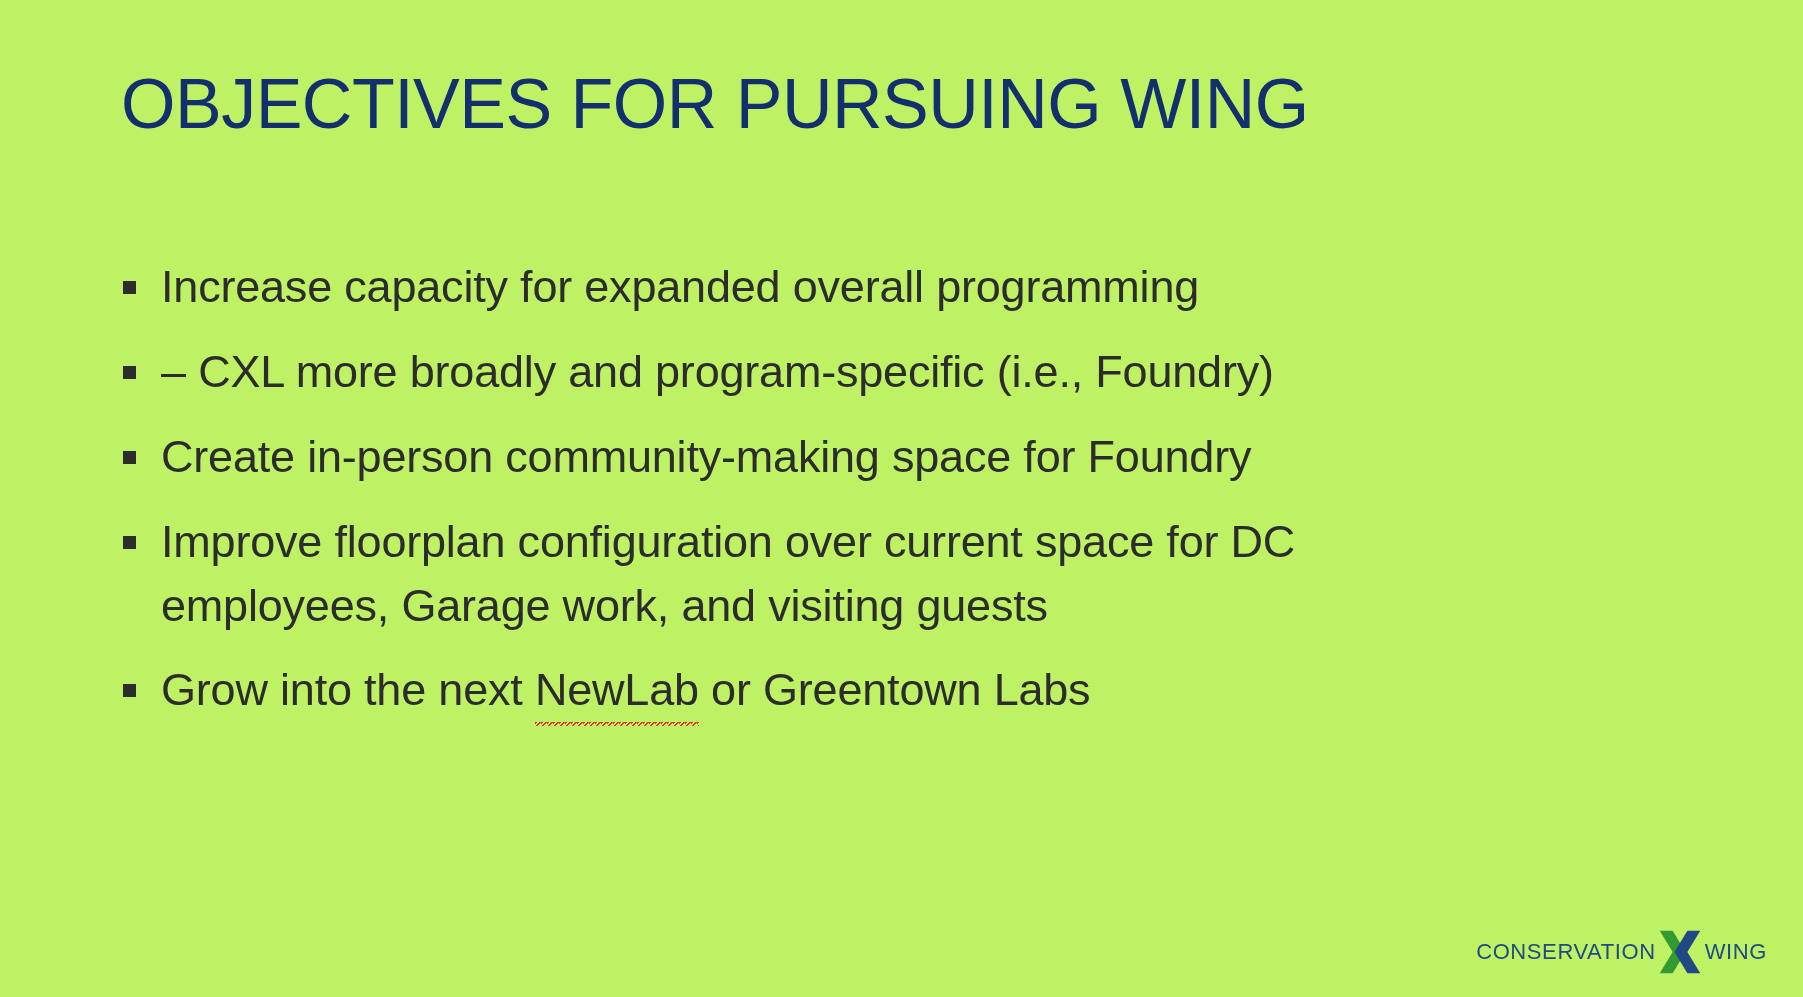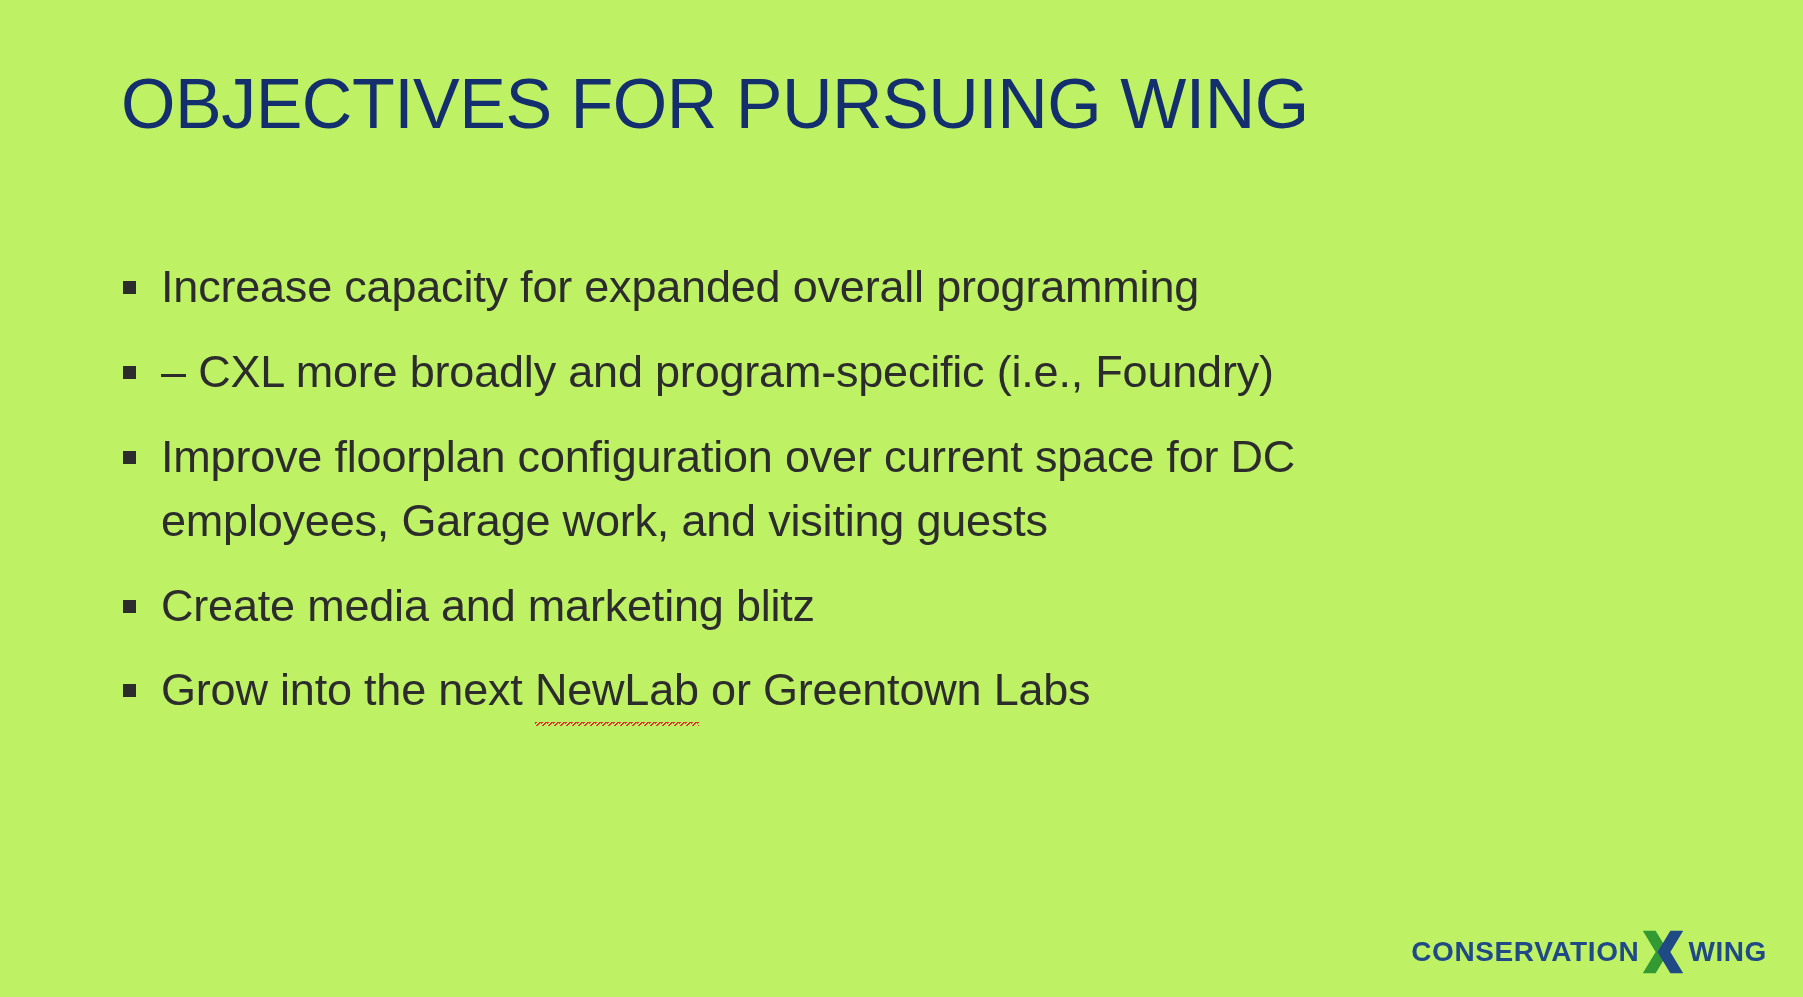--- a/index.html
+++ b/index.html
@@ -89,22 +89,22 @@
   
   #logo {
     position: absolute;
     right: 36px;
     bottom: 22px;
     display: flex;
     align-items: center;
     height: 46px;
   }
   .logo-word {
-    font-size: 28px;
-    font-weight: bold;
+    font-size: 22px;
+    font-weight: normal;
     letter-spacing: 0.6px;
     color: #1f4a86;
     line-height: 1;
   }
   #logo-mark {
     width: 46px;
     height: 46px;
     margin: 0 1px 0 1px;
     display: block;
   }
@@ -123,31 +123,31 @@
     <div class="bullet-item">
       <span class="bullet-marker"></span>
       <span class="bullet-text">Increase capacity for expanded overall programming</span>
     </div>
 
     <div class="bullet-item">
       <span class="bullet-marker"></span>
       <span class="sub-line dash">CXL more broadly and program-specific (i.e., Foundry)</span>
     </div>
 
+    <div class="bullet-item">
+      <span class="bullet-marker"></span>
+      <span class="bullet-text">Create in-person community-making space for Foundry</span>
+    </div>
 
     <div class="bullet-item">
       <span class="bullet-marker"></span>
       <span class="bullet-text">Improve floorplan configuration over current space for DC</span>
       <span class="sub-line">employees, Garage work, and visiting guests</span>
     </div>
 
-    <div class="bullet-item">
-      <span class="bullet-marker"></span>
-      <span class="bullet-text">Create media and marketing blitz</span>
-    </div>
 
     <div class="bullet-item">
       <span class="bullet-marker"></span>
       <span class="bullet-text"><span>Grow into the next </span><span class="spellcheck">NewLab</span><span> or Greentown Labs</span></span>
     </div>
 
   </div>
 
   <div id="logo">
     <span class="logo-word">CONSERVATION</span>

